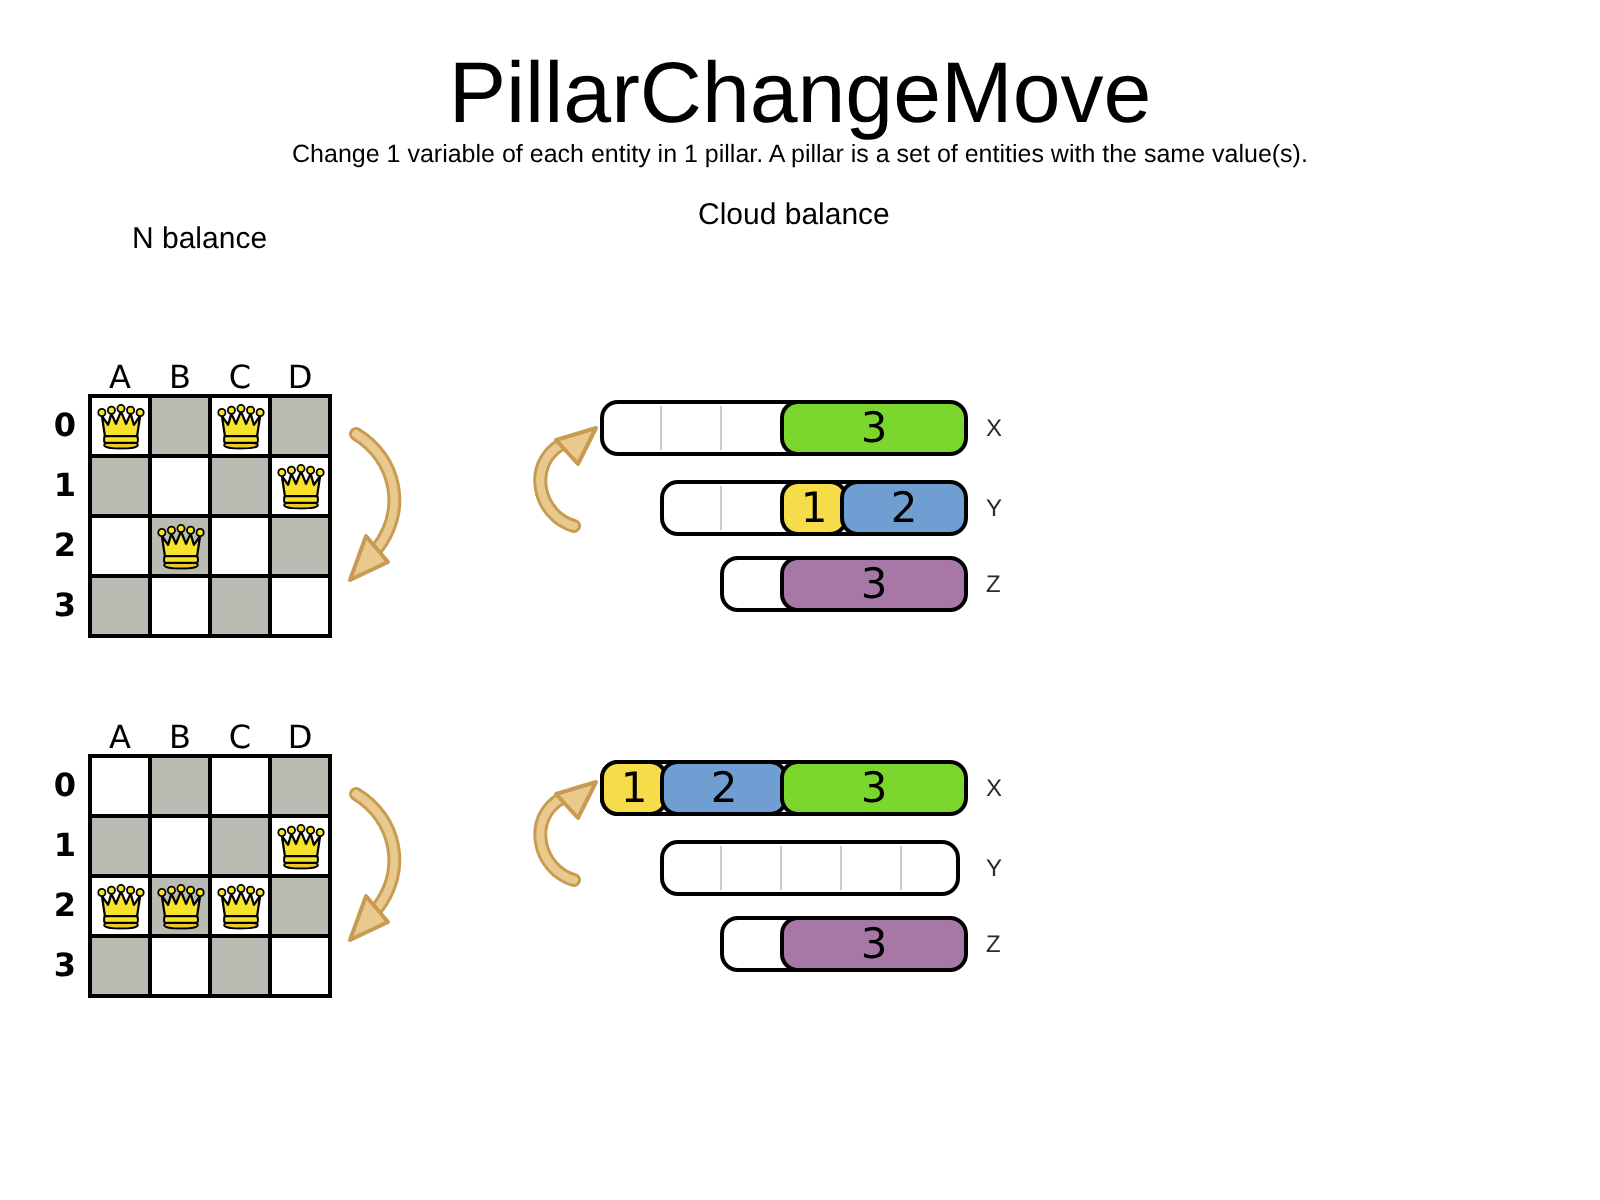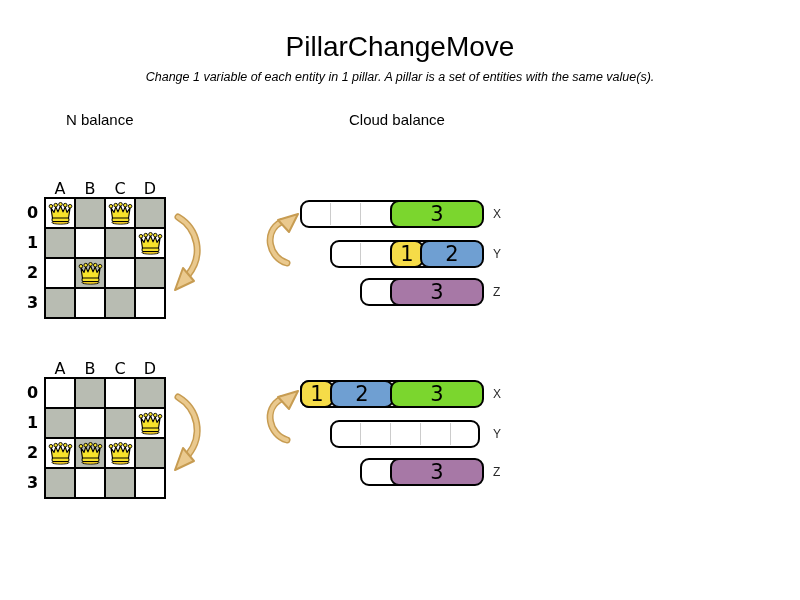--- a/index.html
+++ b/index.html
@@ -1,20 +1,20 @@
 <!DOCTYPE html>
 <html><head>
 <meta charset="utf-8">
 <style>
   html,body{margin:0;padding:0;background:#fff;}
   #canvas{position:relative;width:800px;height:600px;background:#fff;overflow:hidden;
           font-family:"Liberation Sans",sans-serif;color:#000;}
   .abs{position:absolute;}
-  .title{top:29px;left:0;right:0;text-align:center;font-size:28px;line-height:36px;}
-  .subtitle{top:70px;left:0;right:0;text-align:center;font-size:12.5px;font-style:italic;}
+  .title{top:29px;left:0;right:0;text-align:center;font-size:43px;line-height:36px;}
+  .subtitle{top:70px;left:0;right:0;text-align:center;font-size:12.5px;}
   .section-label{font-size:15px;}
   
   .cell{position:absolute;width:30px;height:30px;box-sizing:border-box;border:1px solid #000;background:#fff;}
   .cell.gray{background:#b8bcb2;}
   .board-frame{position:absolute;box-sizing:border-box;border:2px solid #000;pointer-events:none;}
   .col-header{position:absolute;width:30px;text-align:center;font-size:16px;
               font-family:"DejaVu Sans",sans-serif;}
   .row-header{position:absolute;width:17px;text-align:center;font-size:16px;font-weight:bold;
               font-family:"DejaVu Sans",sans-serif;}
   .queen{position:absolute;}
@@ -54,21 +54,21 @@
         <path d="M26 52 C 8 47, 2 21, 20 11" fill="none" stroke="#eac98e" stroke-width="4" stroke-linecap="round"></path>
         <polygon points="37,3 17,9 28,21" fill="#eac98e" stroke="#c79c52" stroke-width="2" stroke-linejoin="round"></polygon>
       </g>
     </defs>
   </svg>
 
   <div class="abs title">PillarChangeMove</div>
   <div class="abs subtitle">Change 1 variable of each entity in 1 pillar. A pillar is a set of entities with the same value(s).</div>
 
   <div class="abs section-label" style="left:66px;top:111px">N balance</div>
-  <div class="abs section-label" style="left:349px;top:111px">Cloud balance</div>
+  <div class="abs section-label" style="left:349px;top:99px">Cloud balance</div>
 
   <div id="boards-mount">
       <div class="col-header" style="left: 45px; top: 179px;">A</div>
       <div class="col-header" style="left: 75px; top: 179px;">B</div>
       <div class="col-header" style="left: 105px; top: 179px;">C</div>
       <div class="col-header" style="left: 135px; top: 179px;">D</div>
       <div class="row-header" style="left: 24px; top: 203px;">0</div>
       <div class="row-header" style="left: 24px; top: 233px;">1</div>
       <div class="row-header" style="left: 24px; top: 263px;">2</div>
       <div class="row-header" style="left: 24px; top: 293px;">3</div>

